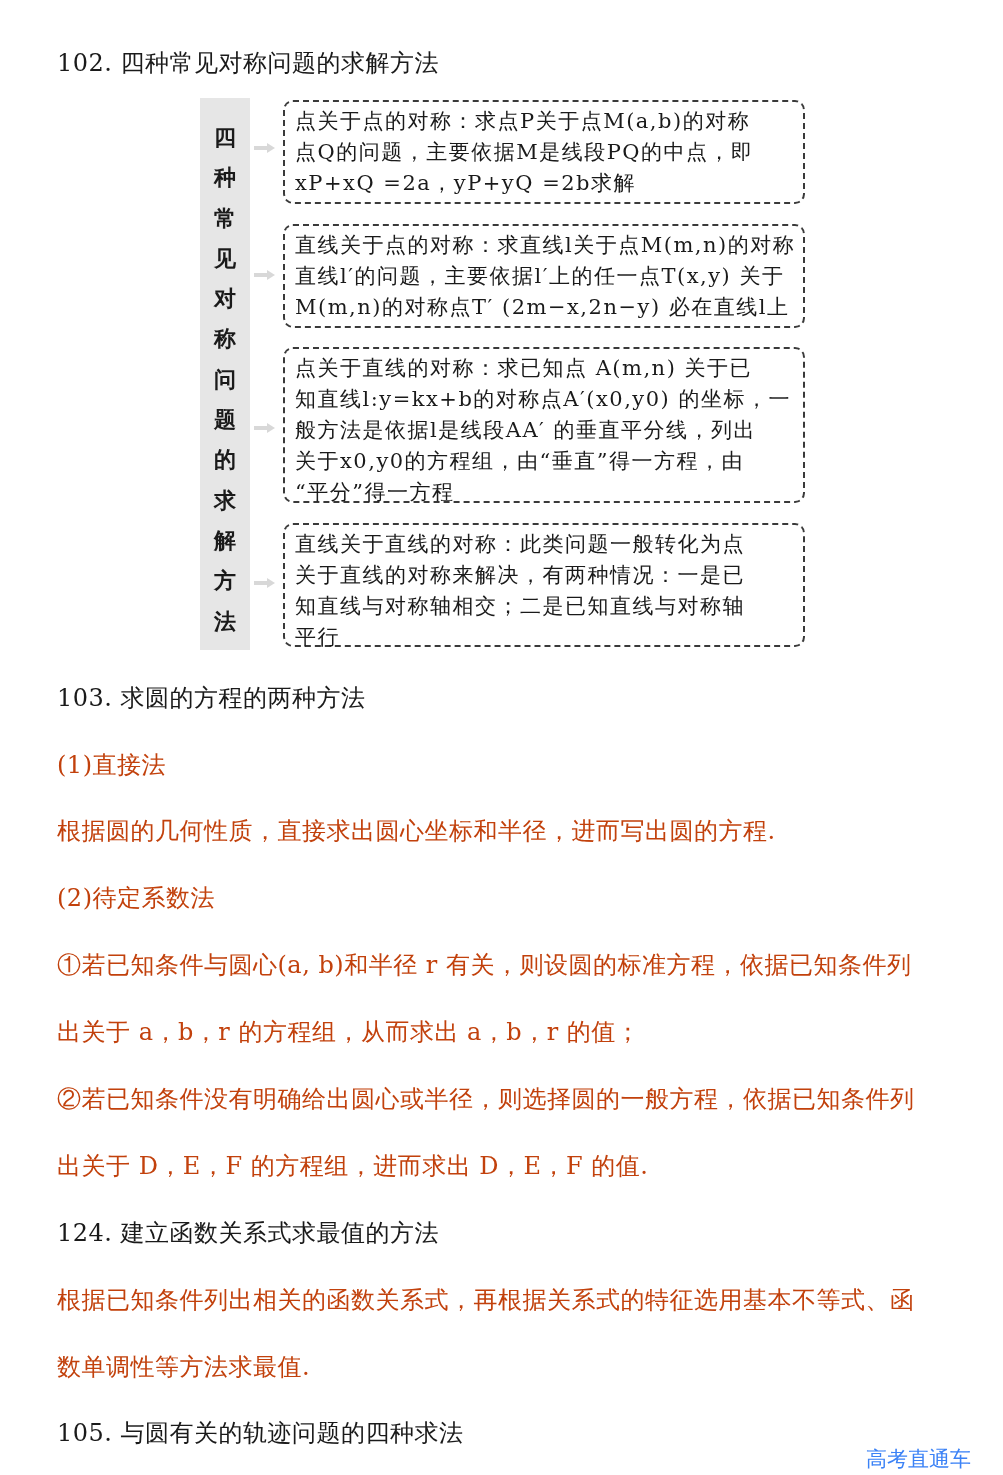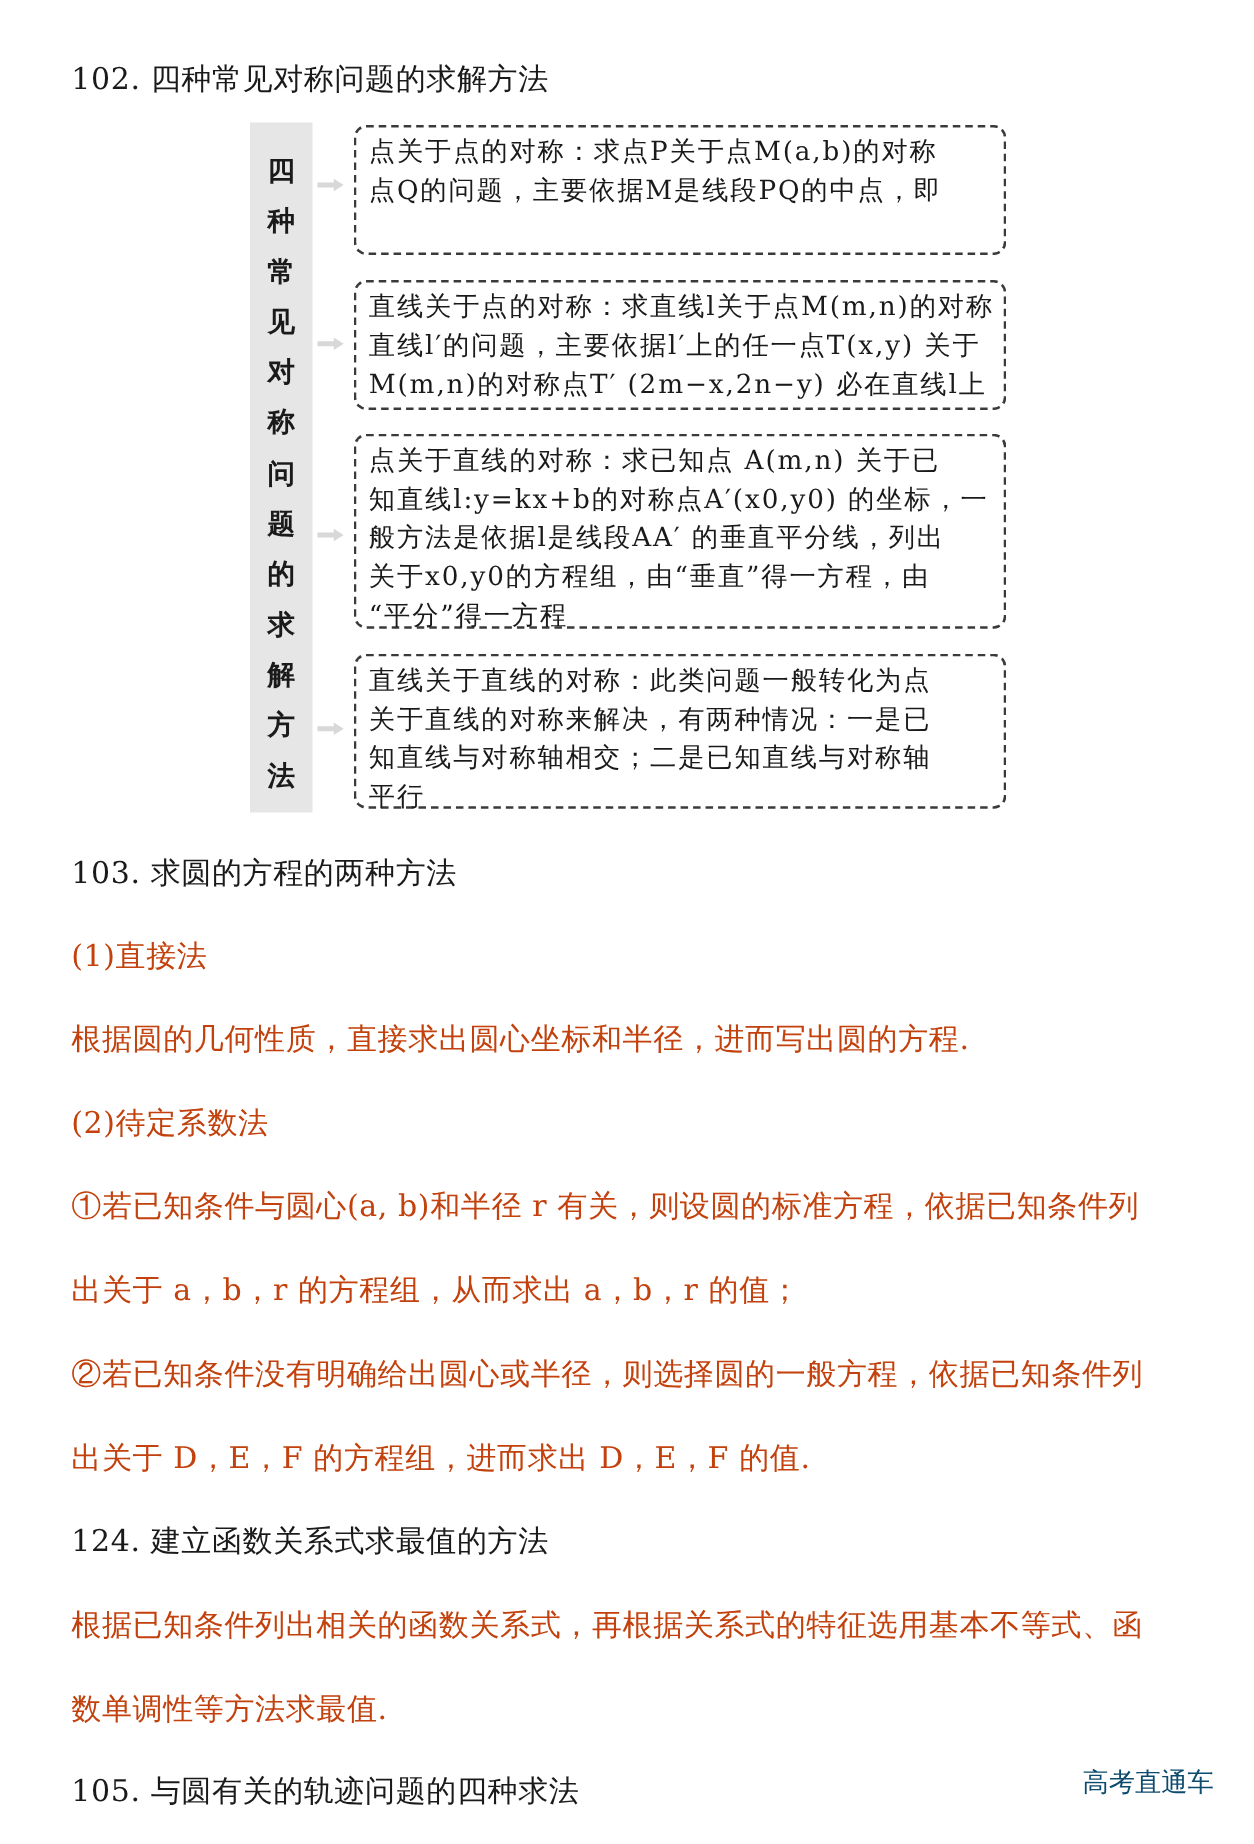--- a/index.html
+++ b/index.html
@@ -89,24 +89,24 @@
       color: #1a1a1a;
     }
     .box .line {
       display: block;
       white-space: nowrap;
       letter-spacing: 1.5px;
     }
     .watermark {
       position: absolute;
       left: 866px;
-      top: 1412px;
+      top: 1445px;
       font-family: "DejaVu Sans", "Liberation Sans", sans-serif;
       font-size: 21px;
-      color: #0c4a6e;
+      color: #3b82f6;
       white-space: nowrap;
     }
   </style>
 </head>
 <body>
 
 <div class="heading" style="top:32px;margin-top:16px;">102. 四种常见对称问题的求解方法</div>
 
 <div class="sidebar">
   <span class="ch">四</span>
@@ -137,20 +137,21 @@
     <div class="head"></div>
   </div>
 <div class="arrow" style="top:578px;">
     <div class="shaft"></div>
     <div class="head"></div>
   </div>
 
 <div class="box" style="top:100px; height:104px;">
   <span class="line">点关于点的对称：求点P关于点M(a,b)的对称</span>
   <span class="line">点Q的问题，主要依据M是线段PQ的中点，即</span>
+  <span class="line">xP+xQ =2a，yP+yQ =2b求解</span>
 </div>
 
 <div class="box" style="top:224px; height:104px;">
   <span class="line">直线关于点的对称：求直线l关于点M(m,n)的对称</span>
   <span class="line">直线l′的问题，主要依据l′上的任一点T(x,y) 关于</span>
   <span class="line">M(m,n)的对称点T′ (2m−x,2n−y) 必在直线l上</span>
 </div>
 
 <div class="box" style="top:347px; height:156px;">
   <span class="line">点关于直线的对称：求已知点 A(m,n) 关于已</span>

